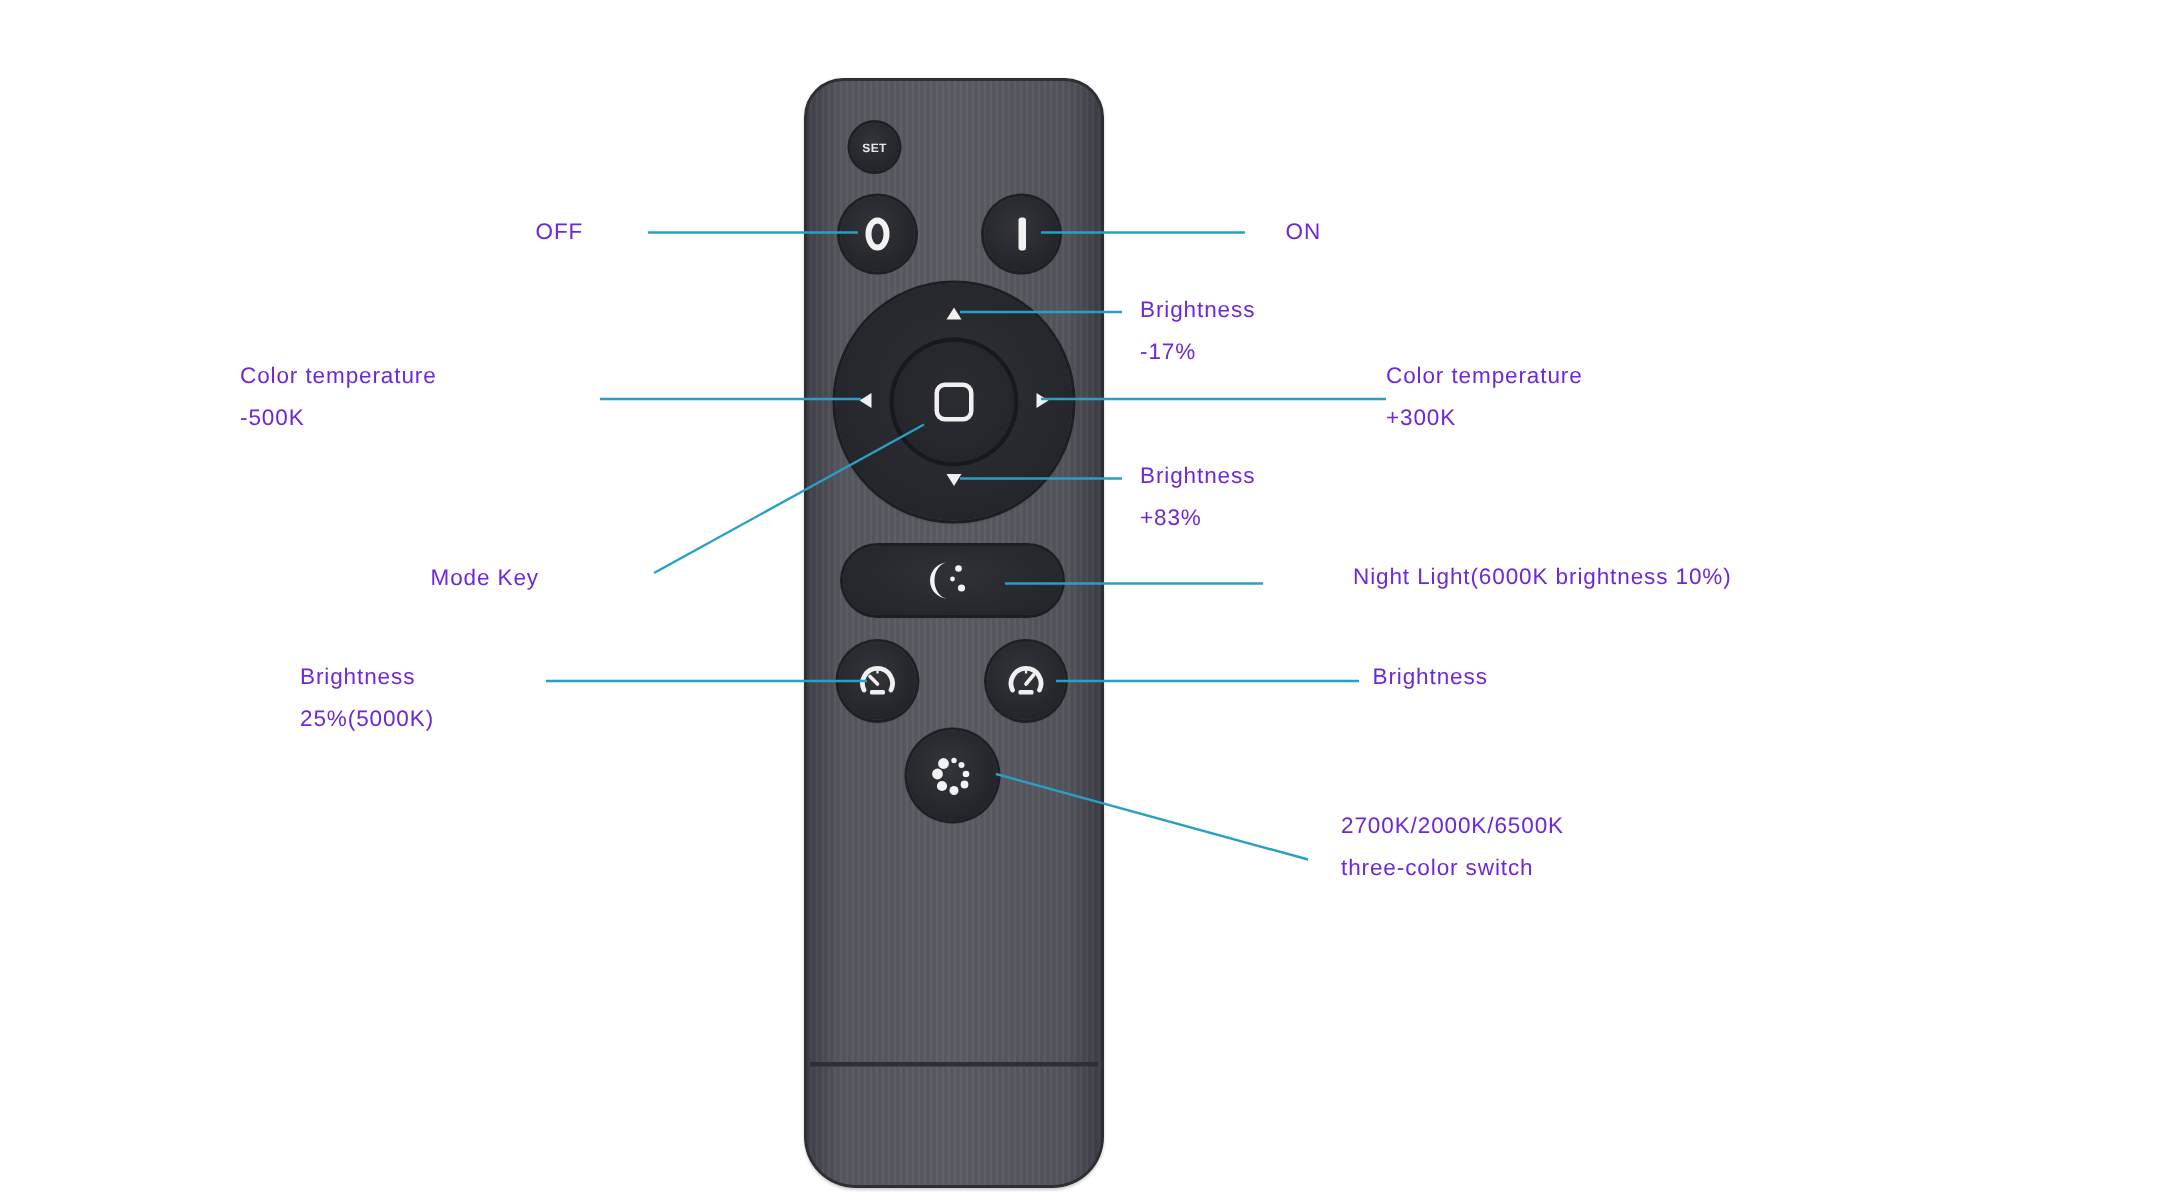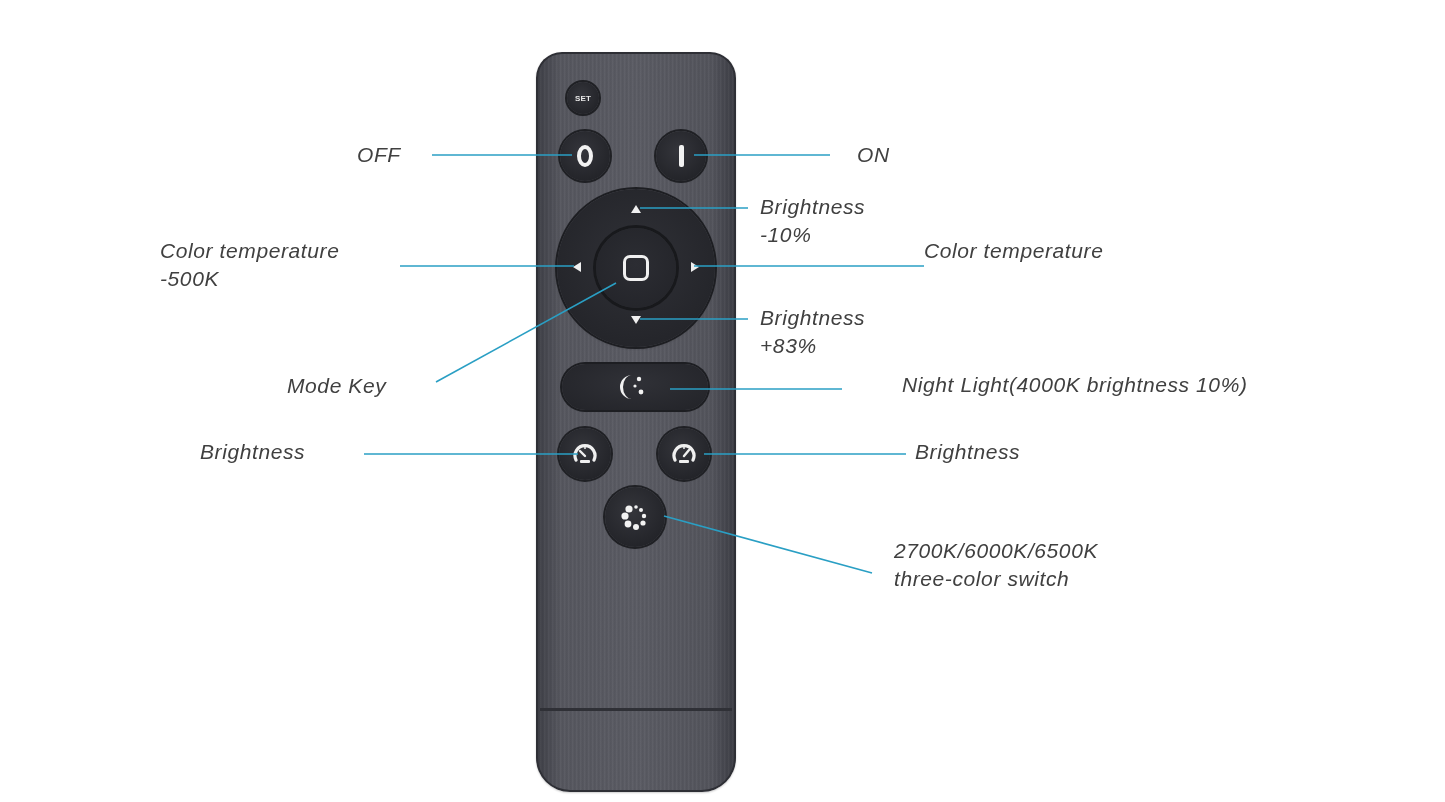--- a/index.html
+++ b/index.html
@@ -150,26 +150,25 @@
     svg.leaders {
       position: absolute;
       left: 0; top: 0;
       width: 1445px; height: 802px;
       pointer-events: none;
     }
 
     
     .label {
       position: absolute;
-      font-size: 21px;
+      font-size: 15px;
       line-height: 28px;
-      color: #404040;
+      color: #6d28d9;
       letter-spacing: 0.6px;
       white-space: nowrap;
-      font-style: italic;
     }
     .label.center { text-align: left; }
     .label span { display: block; }
   </style>
 </head>
 <body>
 
 <div class="stage">
 
   <div class="remote">
@@ -258,51 +257,53 @@
   <div class="label" style="left:357px; top:141px;">
     <span>OFF</span>
   </div>
 
   <div class="label" style="left:857px; top:141px;">
     <span>ON</span>
   </div>
 
   <div class="label center" style="left:760px; top:193px; width:140px;">
     <span>Brightness</span>
-    <span>-10%</span>
+    <span>-17%</span>
   </div>
 
   <div class="label center" style="left:160px; top:237px; width:232px;">
     <span>Color temperature</span>
     <span>-500K</span>
   </div>
 
   <div class="label center" style="left:924px; top:237px; width:232px;">
     <span>Color temperature</span>
+    <span>+300K</span>
   </div>
 
   <div class="label center" style="left:760px; top:304px; width:140px;">
     <span>Brightness</span>
     <span>+83%</span>
   </div>
 
   <div class="label" style="left:287px; top:372px;">
     <span>Mode Key</span>
   </div>
 
   <div class="label" style="left:902px; top:371px;">
-    <span>Night Light(4000K brightness 10%)</span>
+    <span>Night Light(6000K brightness 10%)</span>
   </div>
 
   <div class="label center" style="left:200px; top:438px; width:170px;">
     <span>Brightness</span>
+    <span>25%(5000K)</span>
   </div>
 
   <div class="label center" style="left:915px; top:438px; width:170px;">
     <span>Brightness</span>
   </div>
 
   <div class="label" style="left:894px; top:537px;">
-    <span>2700K/6000K/6500K</span>
+    <span>2700K/2000K/6500K</span>
     <span>three-color switch</span>
   </div>
 
 </div>
 
 </body></html>

